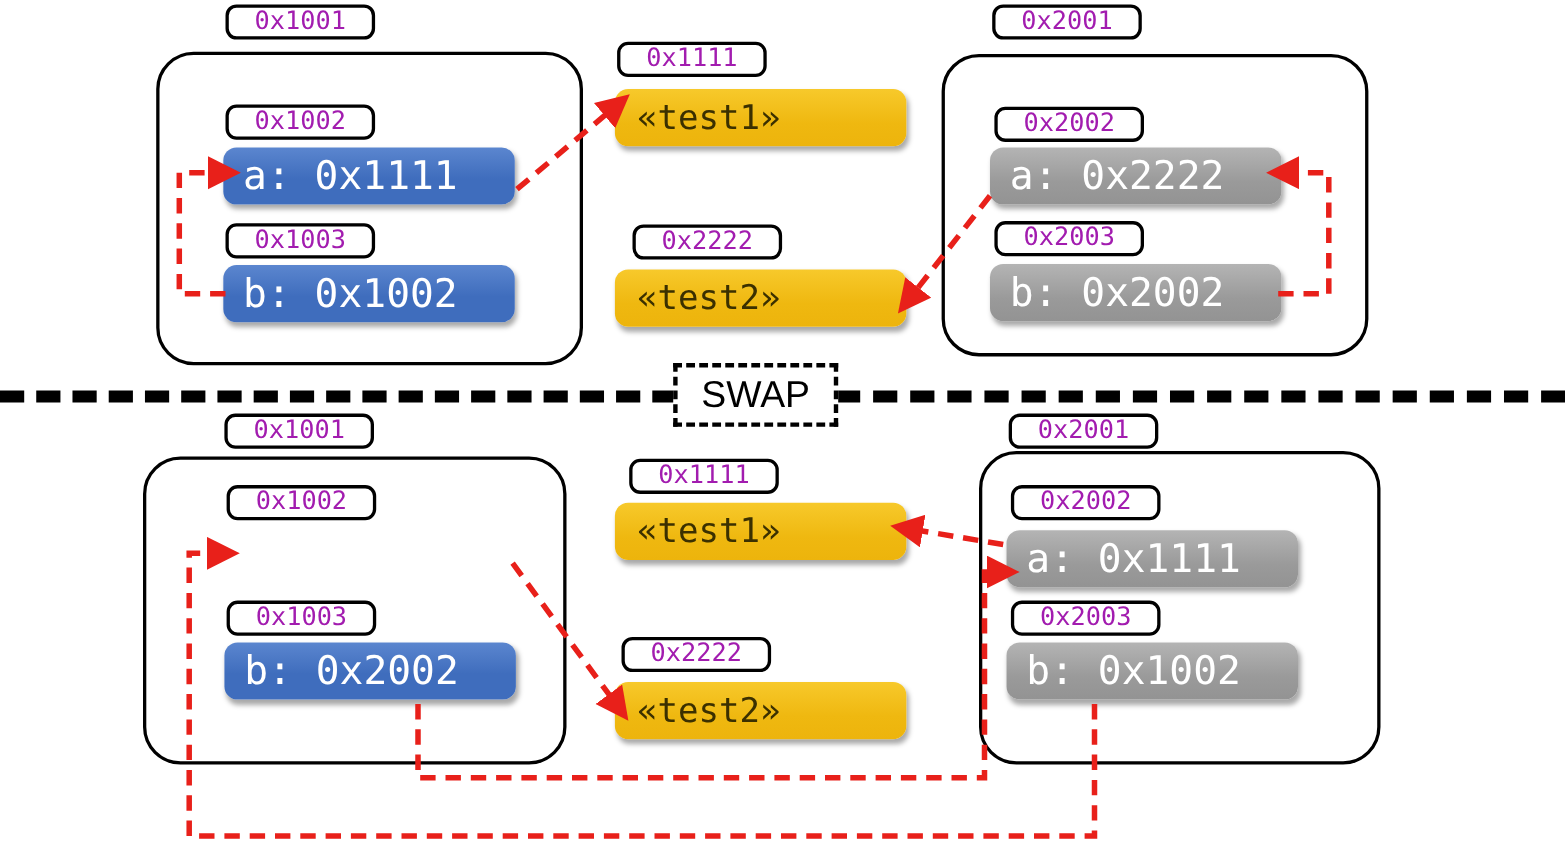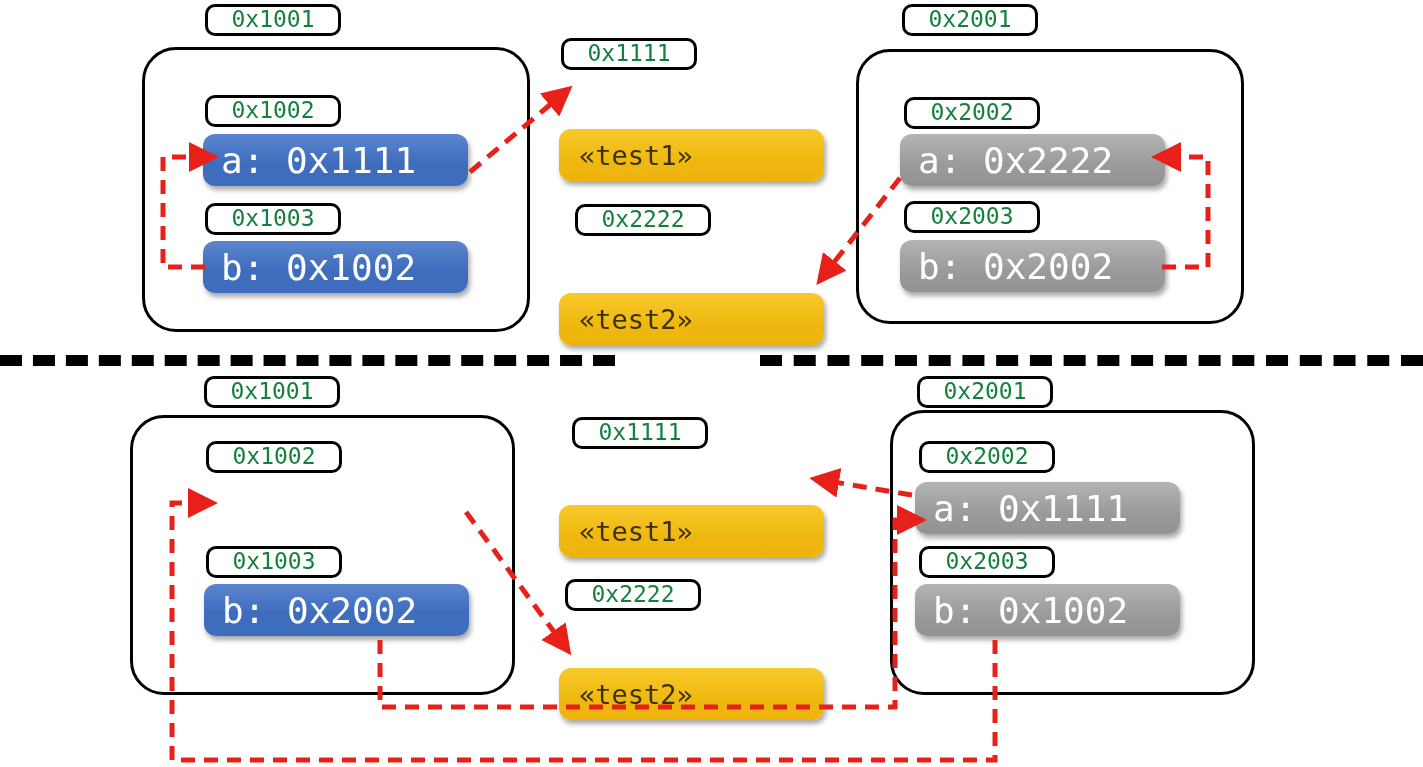--- a/index.html
+++ b/index.html
@@ -5,33 +5,33 @@
   html,body{margin:0;padding:0;background:#ffffff;}
   body{width:1423px;height:767px;overflow:hidden;
        font-family:"DejaVu Sans Mono","Liberation Mono",monospace;}
   #stage{position:relative;width:1423px;height:767px;background:#fff;}
 
   
   .panel{position:absolute;border:3px solid #000;border-radius:34px;background:#fff;box-sizing:border-box;}
 
   
   .addr{position:absolute;border:3px solid #000;border-radius:10px;background:#fff;
-        color:#15803d;font-size:23px;line-height:1;letter-spacing:0px;
+        color:#a21caf;font-size:23px;line-height:1;letter-spacing:0px;
         display:flex;align-items:center;justify-content:center;
         box-sizing:border-box;padding:5px 10px 7px 10px;z-index:6;white-space:nowrap;}
 
   
   .cell{position:absolute;border-radius:12px;box-sizing:border-box;
         display:flex;align-items:center;
         font-size:36px;color:#fff;padding-left:18px;white-space:nowrap;z-index:4;
         box-shadow:2px 4px 5px rgba(0,0,0,.34);}
   .cell.blue{background:linear-gradient(180deg,#5b86cf 0%,#3f6dbd 55%,#3f6dbd 100%);}
   .cell.gray{background:linear-gradient(180deg,#b4b4b4 0%,#9a9a9a 60%,#939393 100%);}
   .cell.yellow{background:linear-gradient(180deg,#f7c92b 0%,#efb810 60%,#edb40c 100%);
-               color:#3b3000;font-size:27px;padding-left:20px;margin-top:48px;}
+               color:#3b3000;font-size:31px;padding-left:20px;}
 
   
   .divider{position:absolute;left:0;width:1423px;height:0;
            border-top:11px dashed #000;z-index:2;}
   .swapbox{position:absolute;border:4px dashed #000;background:#fff;
            display:flex;align-items:center;justify-content:center;z-index:3;
            font-family:"Liberation Sans","DejaVu Sans",sans-serif;
            font-size:34px;color:#000;box-sizing:border-box;}  
   svg.ov{position:absolute;left:0;top:0;width:1423px;height:767px;z-index:5;
          pointer-events:none;overflow:visible;}
@@ -84,20 +84,21 @@
   <div class="addr" style="left:902px;top:4px;width:136px;height:32px;">0x2001</div>
 
   <div class="addr" style="left:904px;top:97px;width:136px;height:32px;">0x2002</div>
   <div class="cell gray" style="left:900px;top:134px;width:265px;height:52px;">a: 0x2222</div>
 
   <div class="addr" style="left:904px;top:201px;width:136px;height:32px;">0x2003</div>
   <div class="cell gray" style="left:900px;top:240px;width:265px;height:52px;">b: 0x2002</div>
 
   <div class="divider" style="left:0;top:355px;width:615px;"></div>
   <div class="divider" style="left:760px;top:355px;width:663px;"></div>
+  <div class="swapbox" style="left:612px;top:330px;width:150px;height:58px;">SWAP</div>
 
   <div class="panel" style="left:130px;top:415px;width:385px;height:280px;"></div>
   <div class="addr" style="left:204px;top:376px;width:136px;height:32px;">0x1001</div>
 
   <div class="addr" style="left:206px;top:441px;width:136px;height:32px;">0x1002</div>
 
   <div class="addr" style="left:206px;top:546px;width:136px;height:32px;">0x1003</div>
   <div class="cell blue" style="left:204px;top:584px;width:265px;height:52px;">b: 0x2002</div>
 
   <div class="addr" style="left:572px;top:417px;width:136px;height:32px;">0x1111</div>

